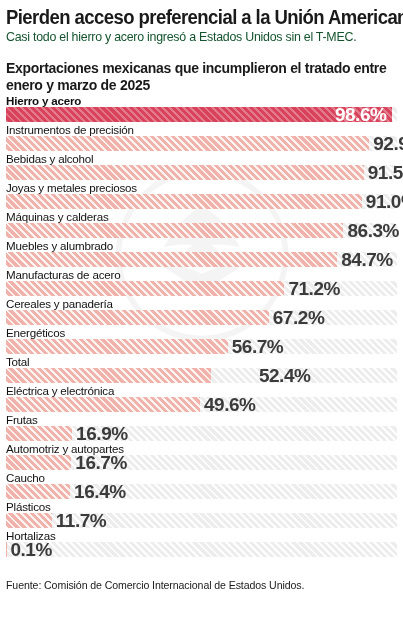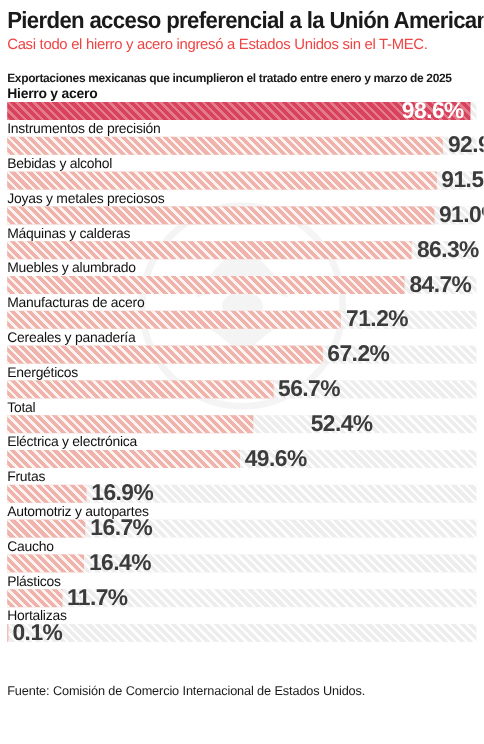--- a/index.html
+++ b/index.html
@@ -45,26 +45,26 @@
     line-height: 1.05;
     margin: 7px 0 0 0;
     transform: scaleX(0.95);
     transform-origin: left center;
     white-space: nowrap;
   }
   .kicker {
     font-size: 12.4px;
     line-height: 1.15;
     margin: 3px 0 0 0;
-    color: #ef4444;
+    color: #14532d;
     letter-spacing: -0.25px;
     white-space: nowrap;
   }
   .deck {
-    font-size: 10px;
+    font-size: 14px;
     font-weight: bold;
     line-height: 1.22;
     margin: 15px 0 0 0;
     letter-spacing: -0.3px;
   }
 
   
   #chart {
   }
   .row {
@@ -136,21 +136,21 @@
     color: #ffffff;
     padding-left: 0;
     padding-right: 5px;
     transform: translateX(-100%);
   }
 
   
   .source {
     font-size: 10.6px;
     color: #1a1a1a;
-    margin-top: 34px;
+    margin-top: 21px;
     letter-spacing: -0.1px;
     white-space: nowrap;
   }
 </style>
 </head>
 <body>
 
 <svg id="watermark" viewBox="0 0 100 100" aria-hidden="true">
   <circle cx="50" cy="50" r="44" fill="none" stroke="#8c8c8c" stroke-width="3"></circle>
   <path d="M50 24 C40 30 34 38 30 46 C38 44 44 44 50 46 C56 44 62 44 70 46 C66 38 60 30 50 24 Z" fill="#8c8c8c"></path>

